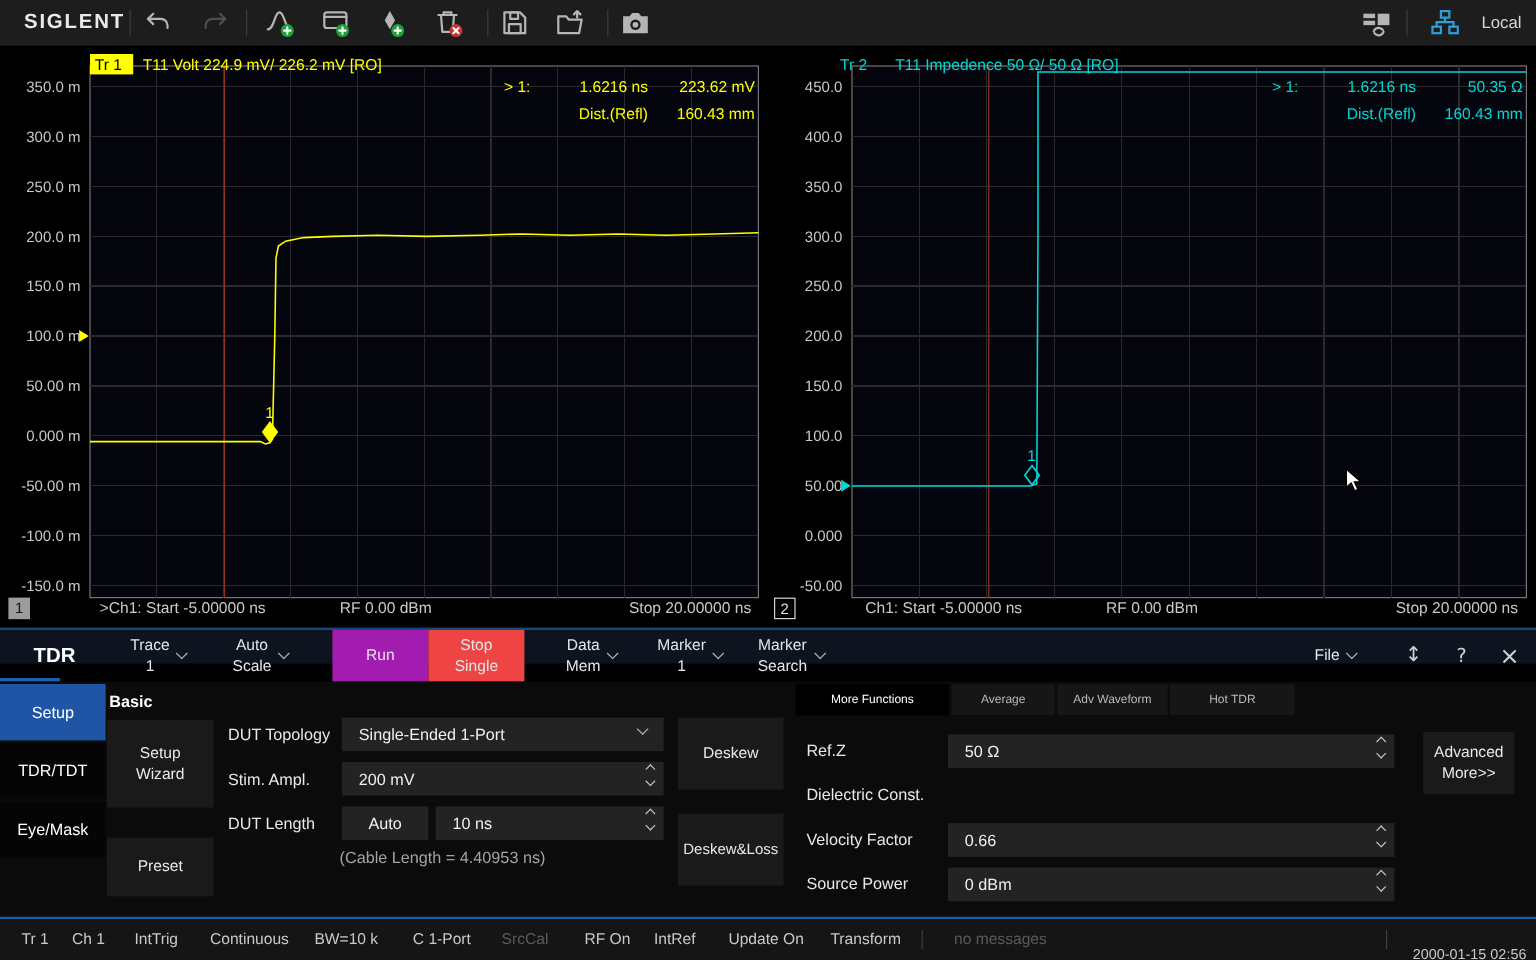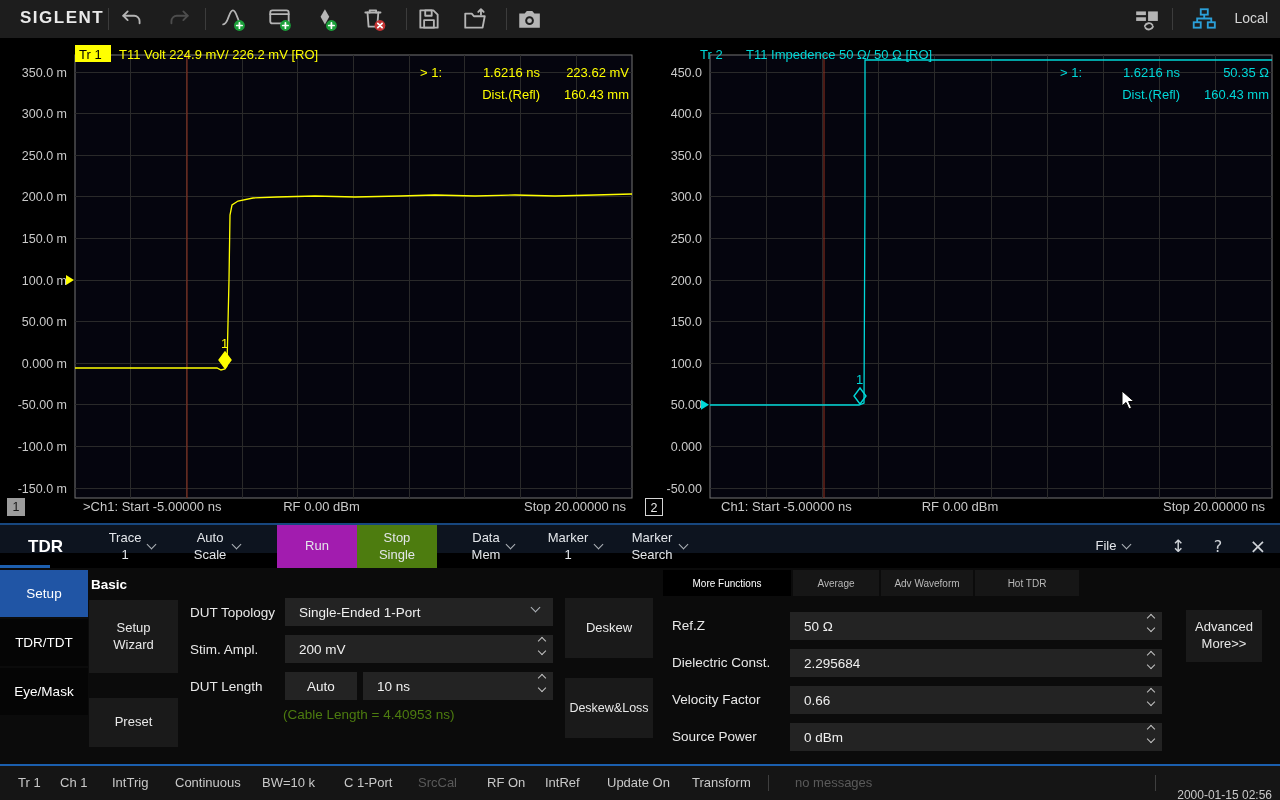--- a/index.html
+++ b/index.html
@@ -36,40 +36,40 @@
   .blue-sep-top { position:absolute; left:0; top:523px; width:1280px; height:2px; background:#17477f; }
   
   .menubar { position:absolute; left:0; top:525px; width:1280px; height:28px; background:#0d141f; }
   .menu-title { position:absolute; left:28px; top:0; height:43px; line-height:43px; font-size:17px; font-weight:bold; color:#fff; }
   .tdr-underline { position:absolute; left:0; top:565px; width:50px; height:3px; background:#1d5fae; }
   .menu-item { position:absolute; top:0; height:43px; display:flex; align-items:center; justify-content:center;
                gap:7px; font-size:13px; color:#e3e6ea; cursor:pointer; }
   .menu-item .lbl { white-space:pre-line; text-align:center; line-height:1.25; }
   .chev { width:7px; height:7px; border-right:1.5px solid #aeb3b9; border-bottom:1.5px solid #aeb3b9;
           transform:rotate(45deg); margin-top:-4px; }
-  .mi-run { background:#a21caf; } .mi-stop { background:#4d7c0f; }
+  .mi-run { background:#a21caf; } .mi-stop { background:#ef4444; }
   .menu-glyph { position:absolute; top:0; height:43px; line-height:43px; font-size:17px; color:#cfd3d8;
                 text-align:center; width:30px; cursor:pointer; font-family:"DejaVu Sans",sans-serif; }
   
   .panel { position:absolute; left:0; top:568px; width:1280px; height:196px; background:#0b0b0b; }
   .side-tab { position:absolute; left:0; width:88px; height:47px; display:flex; align-items:center;
               justify-content:center; font-size:13.5px; color:#fff; cursor:pointer; background:#050505; }
   .side-tab.active { background:#2055a5; }
   .sec-title { position:absolute; left:91px; top:577px; font-size:13.5px; font-weight:bold; color:#fff; }
   .btn { position:absolute; background:#1a1a1a; color:#e8e8e8; font-size:13px; display:flex;
          align-items:center; justify-content:center; text-align:center; cursor:pointer; }
   .btn .lbl { white-space:pre-line; line-height:1.3; }
   .fld-label { position:absolute; font-size:13.5px; color:#e8e8e8; }
   .inputbox { position:absolute; background:#232323; color:#efefef; font-size:13.5px; display:flex;
               align-items:center; padding-left:14px; cursor:pointer; }
   .inputbox .dd-chev { position:absolute; right:14px; top:10px; }
   .spin { position:absolute; right:8px; top:3px; display:flex; flex-direction:column; gap:4px; cursor:pointer; }
   .spin i { display:block; width:6px; height:6px; border-right:1.5px solid #c2c2c2; border-bottom:1.5px solid #c2c2c2; }
   .spin .up { transform:rotate(-135deg); } .spin .dn { transform:rotate(45deg); }
-  .cable-note { position:absolute; left:283px; top:707px; font-size:13.5px; color:#4d7c0f; }
+  .cable-note { position:absolute; left:283px; top:707px; font-size:13.5px; color:#a3a3a3; }
   .sub-tab { position:absolute; top:570px; height:26px; background:#161616; color:#b9b9b9; font-size:10px;
              display:flex; align-items:center; justify-content:center; cursor:pointer; }
   .sub-tab.active { background:#000; color:#fff; }
   
   .blue-sep-bot { position:absolute; left:0; top:764px; width:1280px; height:2px; background:#1b5fae; }
   .statusbar { position:absolute; left:0; top:766px; width:1280px; height:34px; background:#151515; }
   .sb-item { position:absolute; top:9px; font-size:13px; color:#c9c9c9; }
   .sb-item.dim { color:#5a5a5a; }
   .sb-div { position:absolute; top:9px; width:1px; height:16px; background:#3f3f3f; }
   .sb-msg { position:absolute; left:795px; top:9px; font-size:13px; color:#5a5a5a; }
@@ -397,27 +397,20 @@
 
   <span class="fld-label" style="left:672px;top:618px">Ref.Z</span>
   <div class="inputbox" style="left:790px;top:612px;width:372px;height:28px">
     <span>50 Ω</span>
     <span class="spin">
         <i class="up"></i>
         <i class="dn"></i>
       </span>
   </div>
   <span class="fld-label" style="left:672px;top:655px">Dielectric Const.</span>
-  <div class="inputbox" style="left:790px;top:649px;width:372px;height:28px">
-    <span>2.295684</span>
-    <span class="spin">
-        <i class="up"></i>
-        <i class="dn"></i>
-      </span>
-  </div>
   <span class="fld-label" style="left:672px;top:692px">Velocity Factor</span>
   <div class="inputbox" style="left:790px;top:686px;width:372px;height:28px">
     <span>0.66</span>
     <span class="spin">
         <i class="up"></i>
         <i class="dn"></i>
       </span>
   </div>
   <span class="fld-label" style="left:672px;top:729px">Source Power</span>
   <div class="inputbox" style="left:790px;top:723px;width:372px;height:28px">

